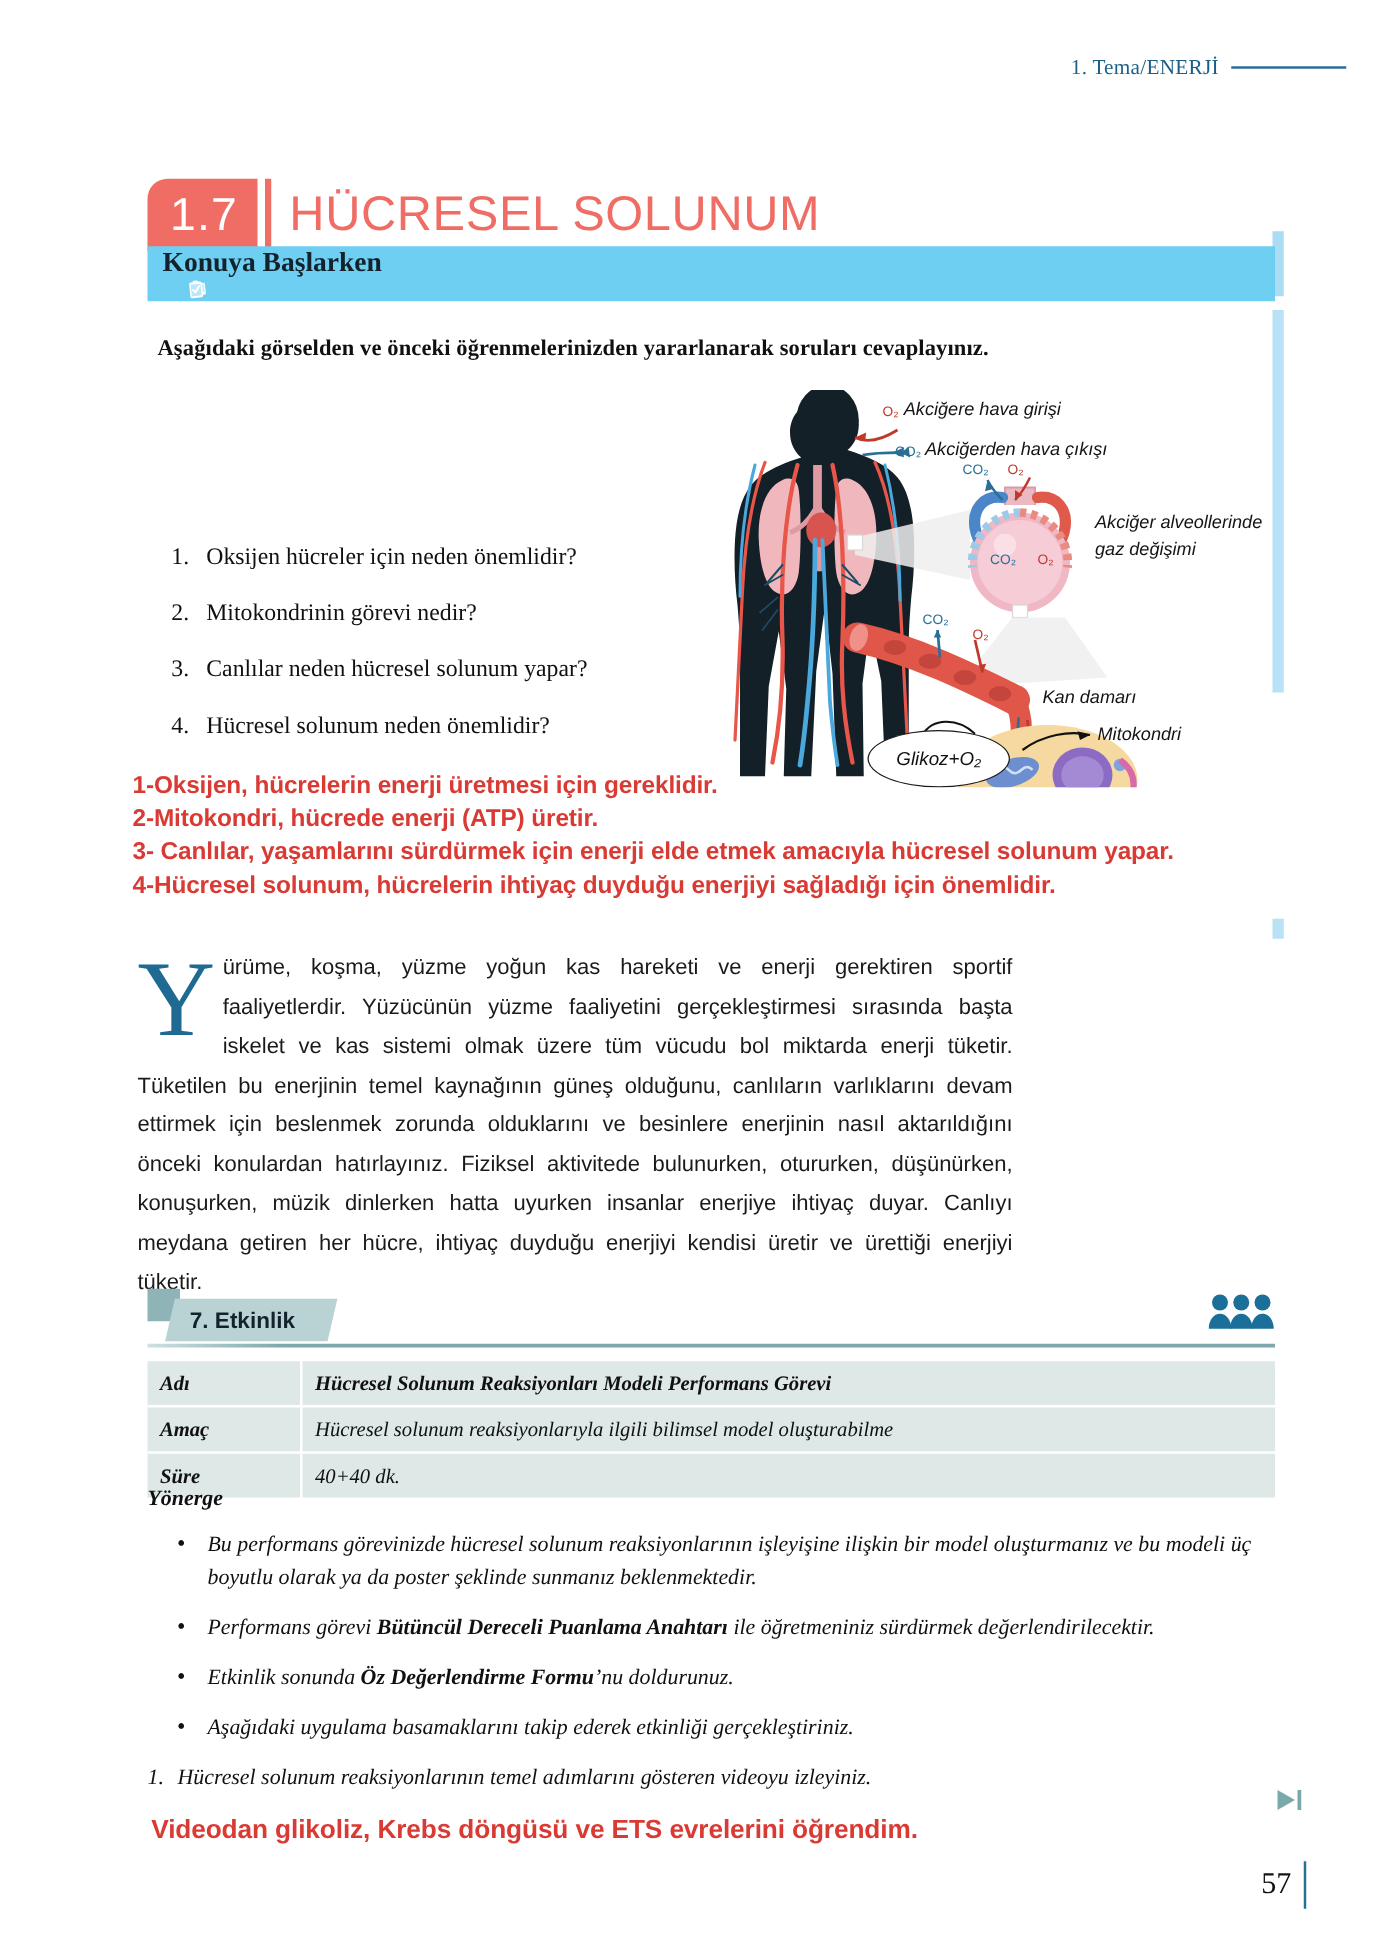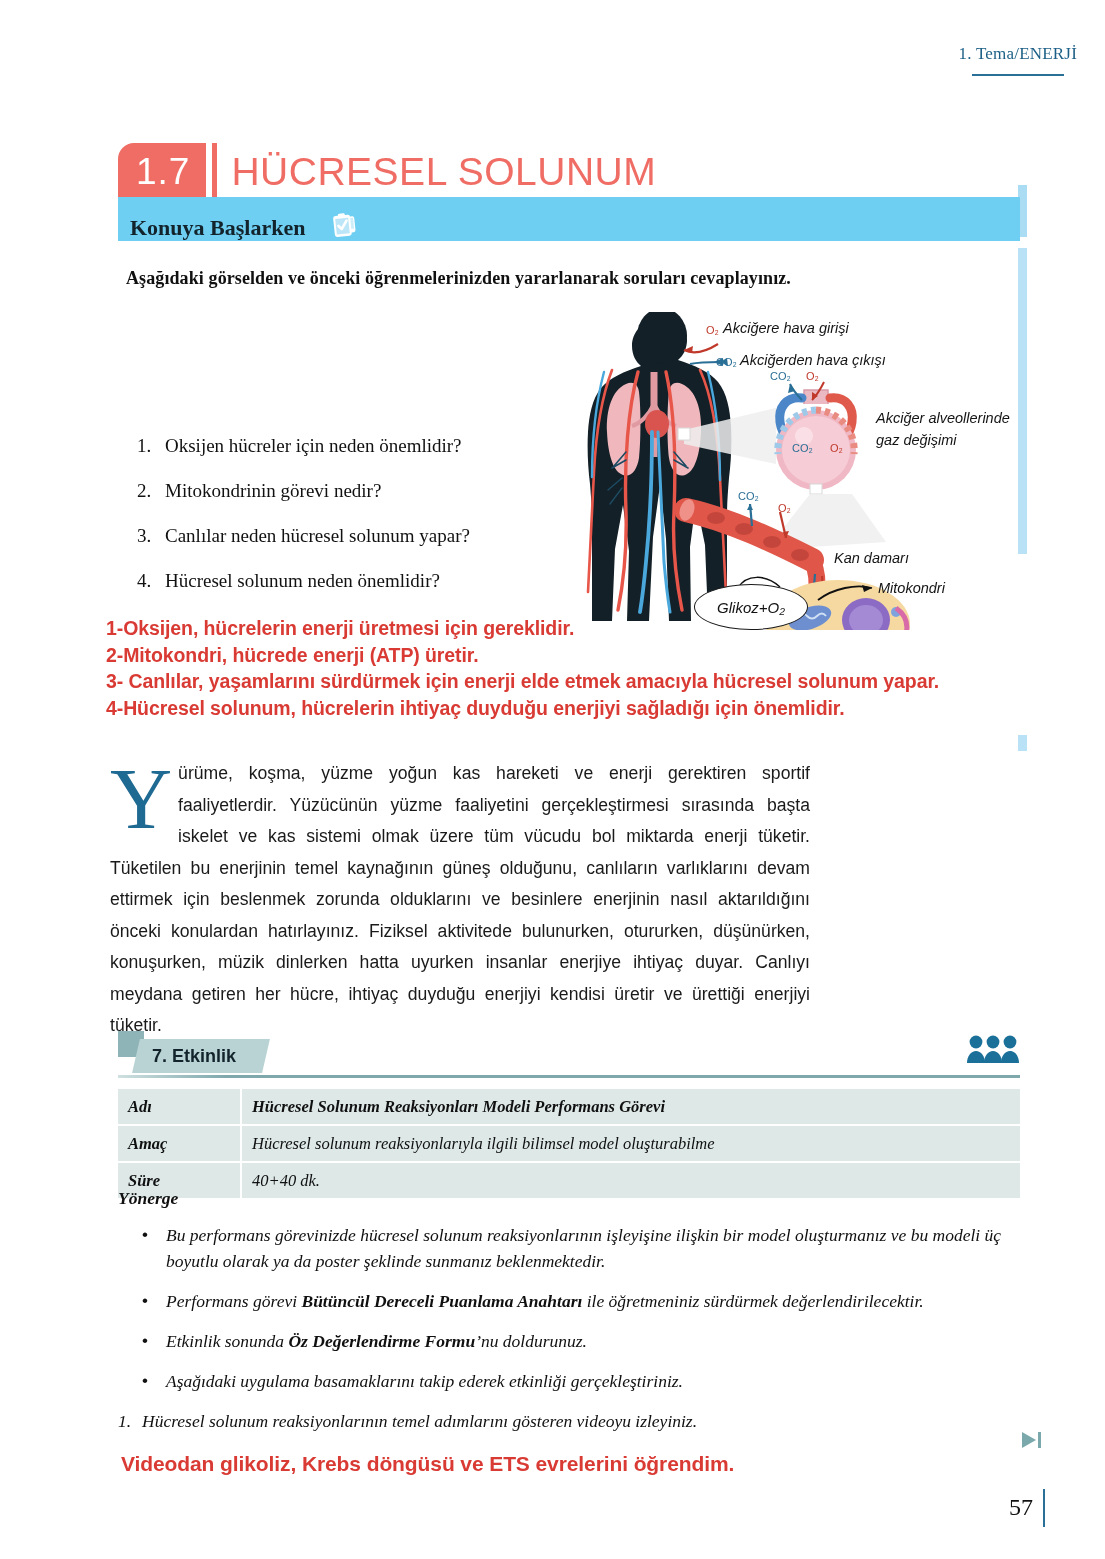--- a/index.html
+++ b/index.html
@@ -20,21 +20,20 @@
   }
 
   
   .runhead {
     position: absolute;
     top: 44px;
     right: 28px;
     display: flex;
     align-items: center;
     gap: 10px;
-    flex-direction: column;
   }
   .runhead .rh-text {
     font-family: "Liberation Serif", serif;
     font-size: 17px;
     color: #1c5f86;
     letter-spacing: .2px;
     white-space: nowrap;
   }
   .runhead .rh-rule {
     width: 92px;
@@ -84,21 +83,22 @@
 
   
   .banner {
     position: absolute;
     left: 118px;
     top: 197px;
     width: 902px;
     height: 44px;
     background: #6ecff2;
     display: flex;
-    align-items: flex-end;
+    align-items: flex-start;
+    flex-direction: column;
   }
   .banner-label {
     font-family: "Liberation Serif", serif;
     font-weight: bold;
     font-size: 22px;
     color: #12232c;
     padding-left: 12px;
   }
   .clipboard-icon {
     margin-left: 26px;

